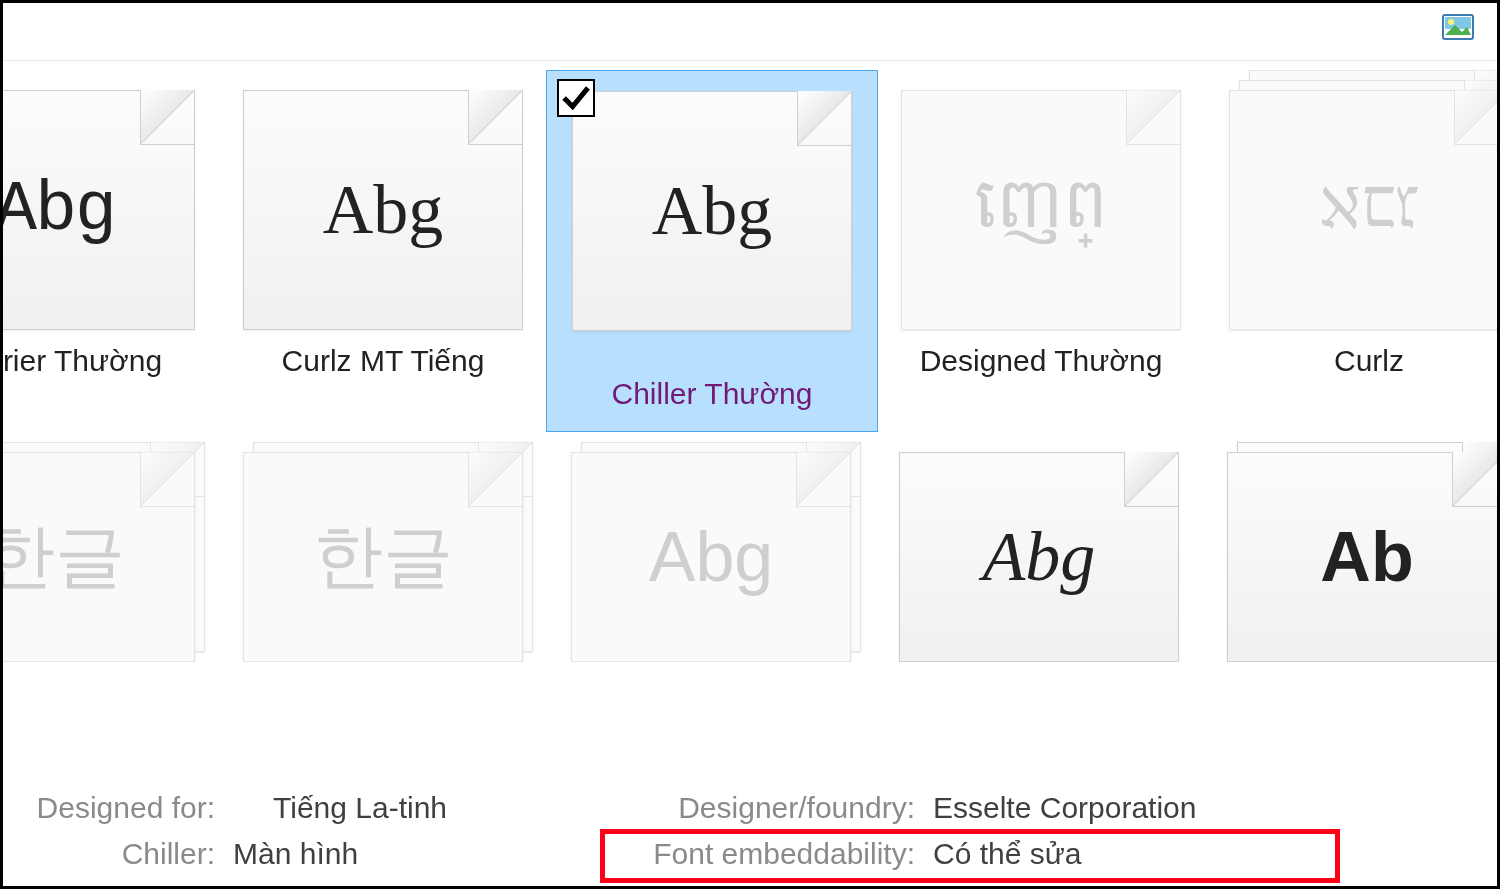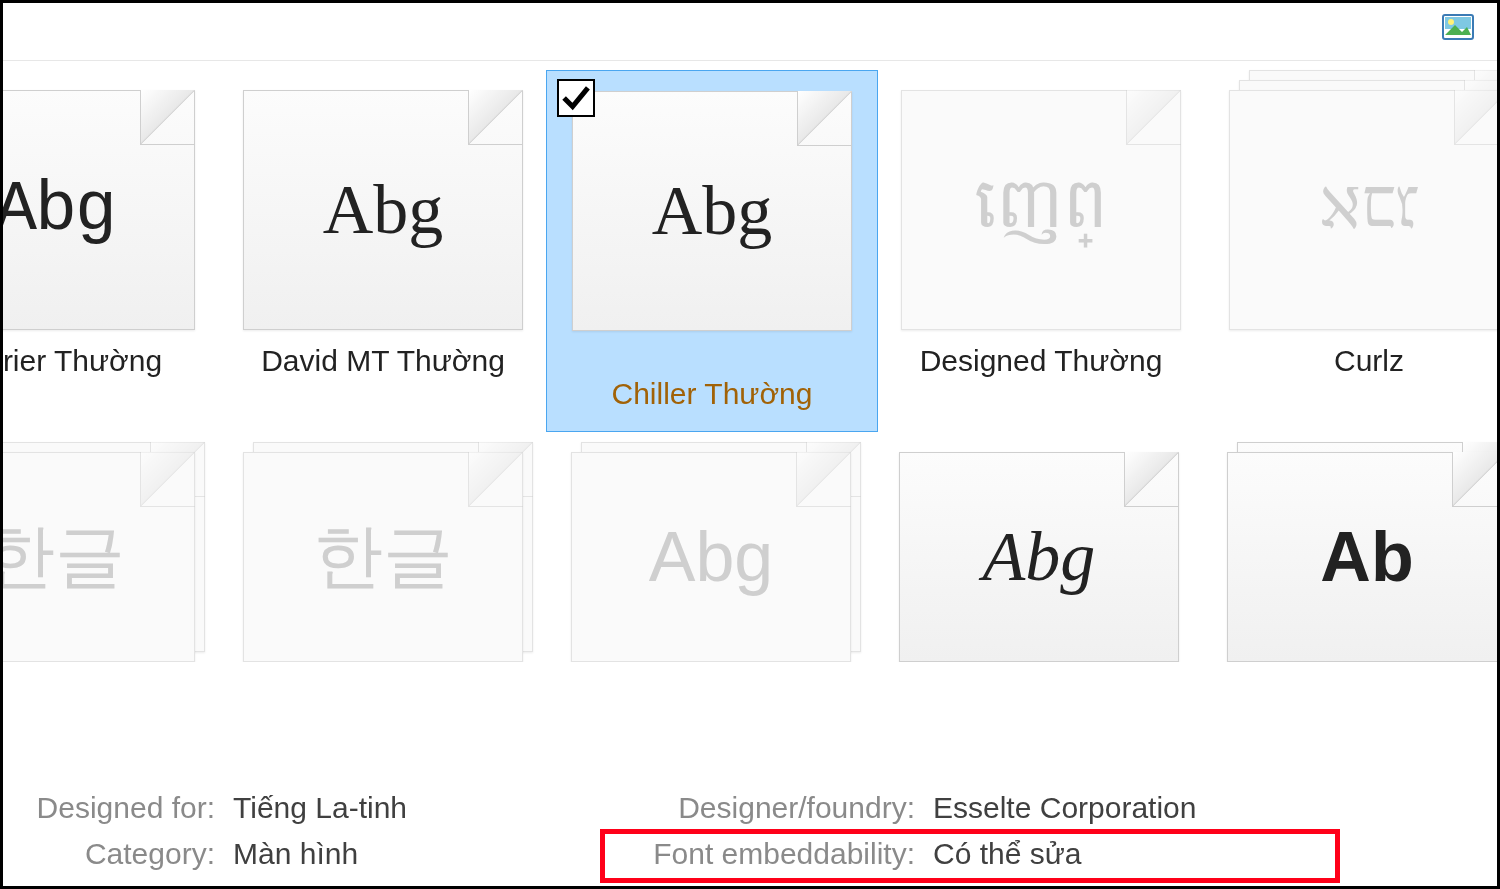--- a/index.html
+++ b/index.html
@@ -48,21 +48,21 @@
   margin-right:-2px;
 }
 .row2 .cell{
   height:230px;           
   overflow:hidden;
 }
 .cell.selected{
   background:#b9dfff;
   border:1px solid #4aa6f0;
 }
-.cell.selected .label{color:#a16207;margin-top:46px;}
+.cell.selected .label{color:#701a75;margin-top:46px;}
 
 
 .swatch{
   margin-top:20px;
   width:280px;
   height:240px;
   position:relative;
 }
 .page{
   position:absolute;
@@ -136,21 +136,21 @@
   color:#6e6e6e;
 }
 .details .dl{
   position:absolute;
   display:flex;
   align-items:baseline;
   white-space:nowrap;
 }
 .details .dl .k{color:#8a8a8a;text-align:right;}
 .details .dl .v{color:#404040;margin-left:18px;}
-.dl.designed{left:10px;  top:12px;}
+.dl.designed{left:10px;  top:12px;gap:40px;}
 .dl.designed .k{width:205px;}
 .dl.category{left:10px;  top:58px;}
 .dl.category .k{width:205px;}
 .dl.foundry {left:610px; top:12px;}
 .dl.foundry  .k{width:305px;}
 .dl.embed   {left:610px; top:58px;}
 .dl.embed    .k{width:305px;}
 
 
 .annot{
@@ -210,21 +210,21 @@
       <div class="label">Courier Thường</div>
     </div>
 
     <div class="cell">
       <div class="swatch">
         <div class="page">
             <div class="fold"></div>
           </div>
         <div class="sample s-curlz">Abg</div>
       </div>
-      <div class="label">David MT Thường</div>
+      <div class="label">Curlz MT Tiếng</div>
     </div>
 
     <div class="cell selected">
       <div class="check">
         <svg viewBox="0 0 20 20">
             <polyline points="3,10 8,15 17,4" fill="none" stroke="#000" stroke-width="3"></polyline>
           </svg>
       </div>
       <div class="swatch">
         <div class="page">
@@ -324,21 +324,21 @@
 
   </div>
 </div>
 
 <div class="details">
   <div class="dl designed">
     <span class="k">Designed for:</span>
     <span class="v">Tiếng La-tinh</span>
   </div>
   <div class="dl category">
-    <span class="k">Category:</span>
+    <span class="k">Chiller:</span>
     <span class="v">Màn hình</span>
   </div>
   <div class="dl foundry">
     <span class="k">Designer/foundry:</span>
     <span class="v">Esselte Corporation</span>
   </div>
   <div class="dl embed">
     <span class="k">Font embeddability:</span>
     <span class="v">Có thể sửa</span>
   </div>

